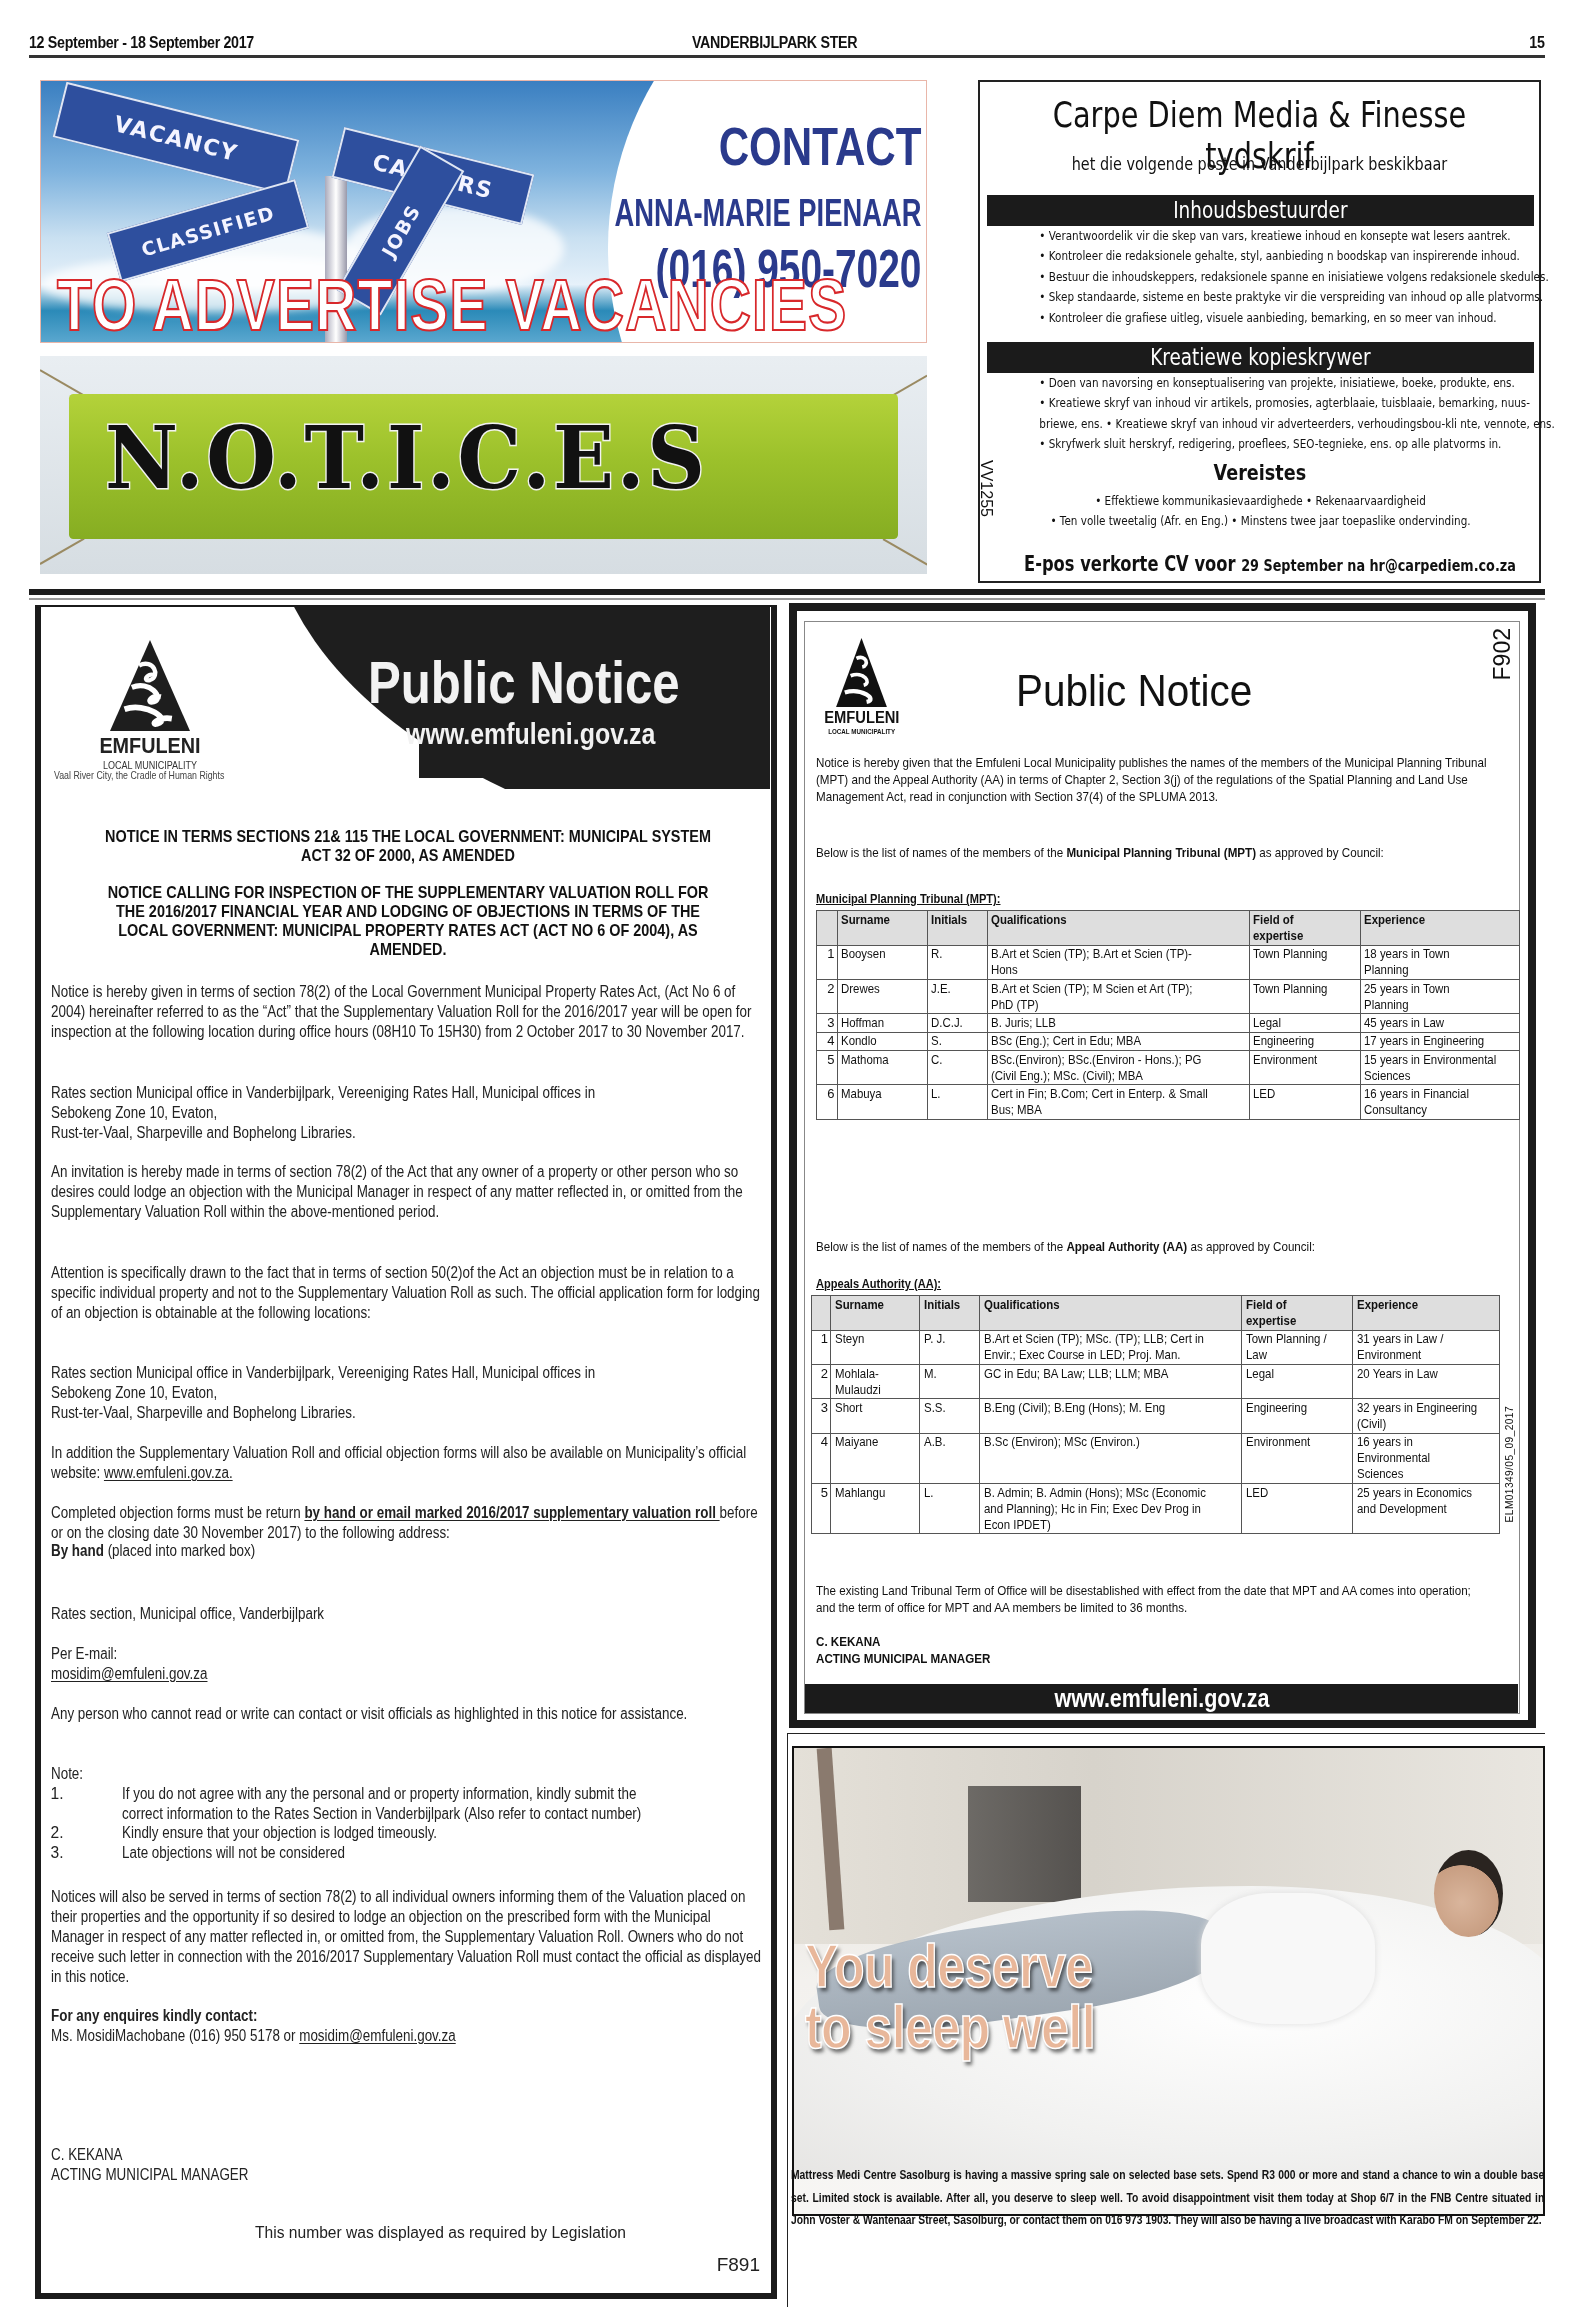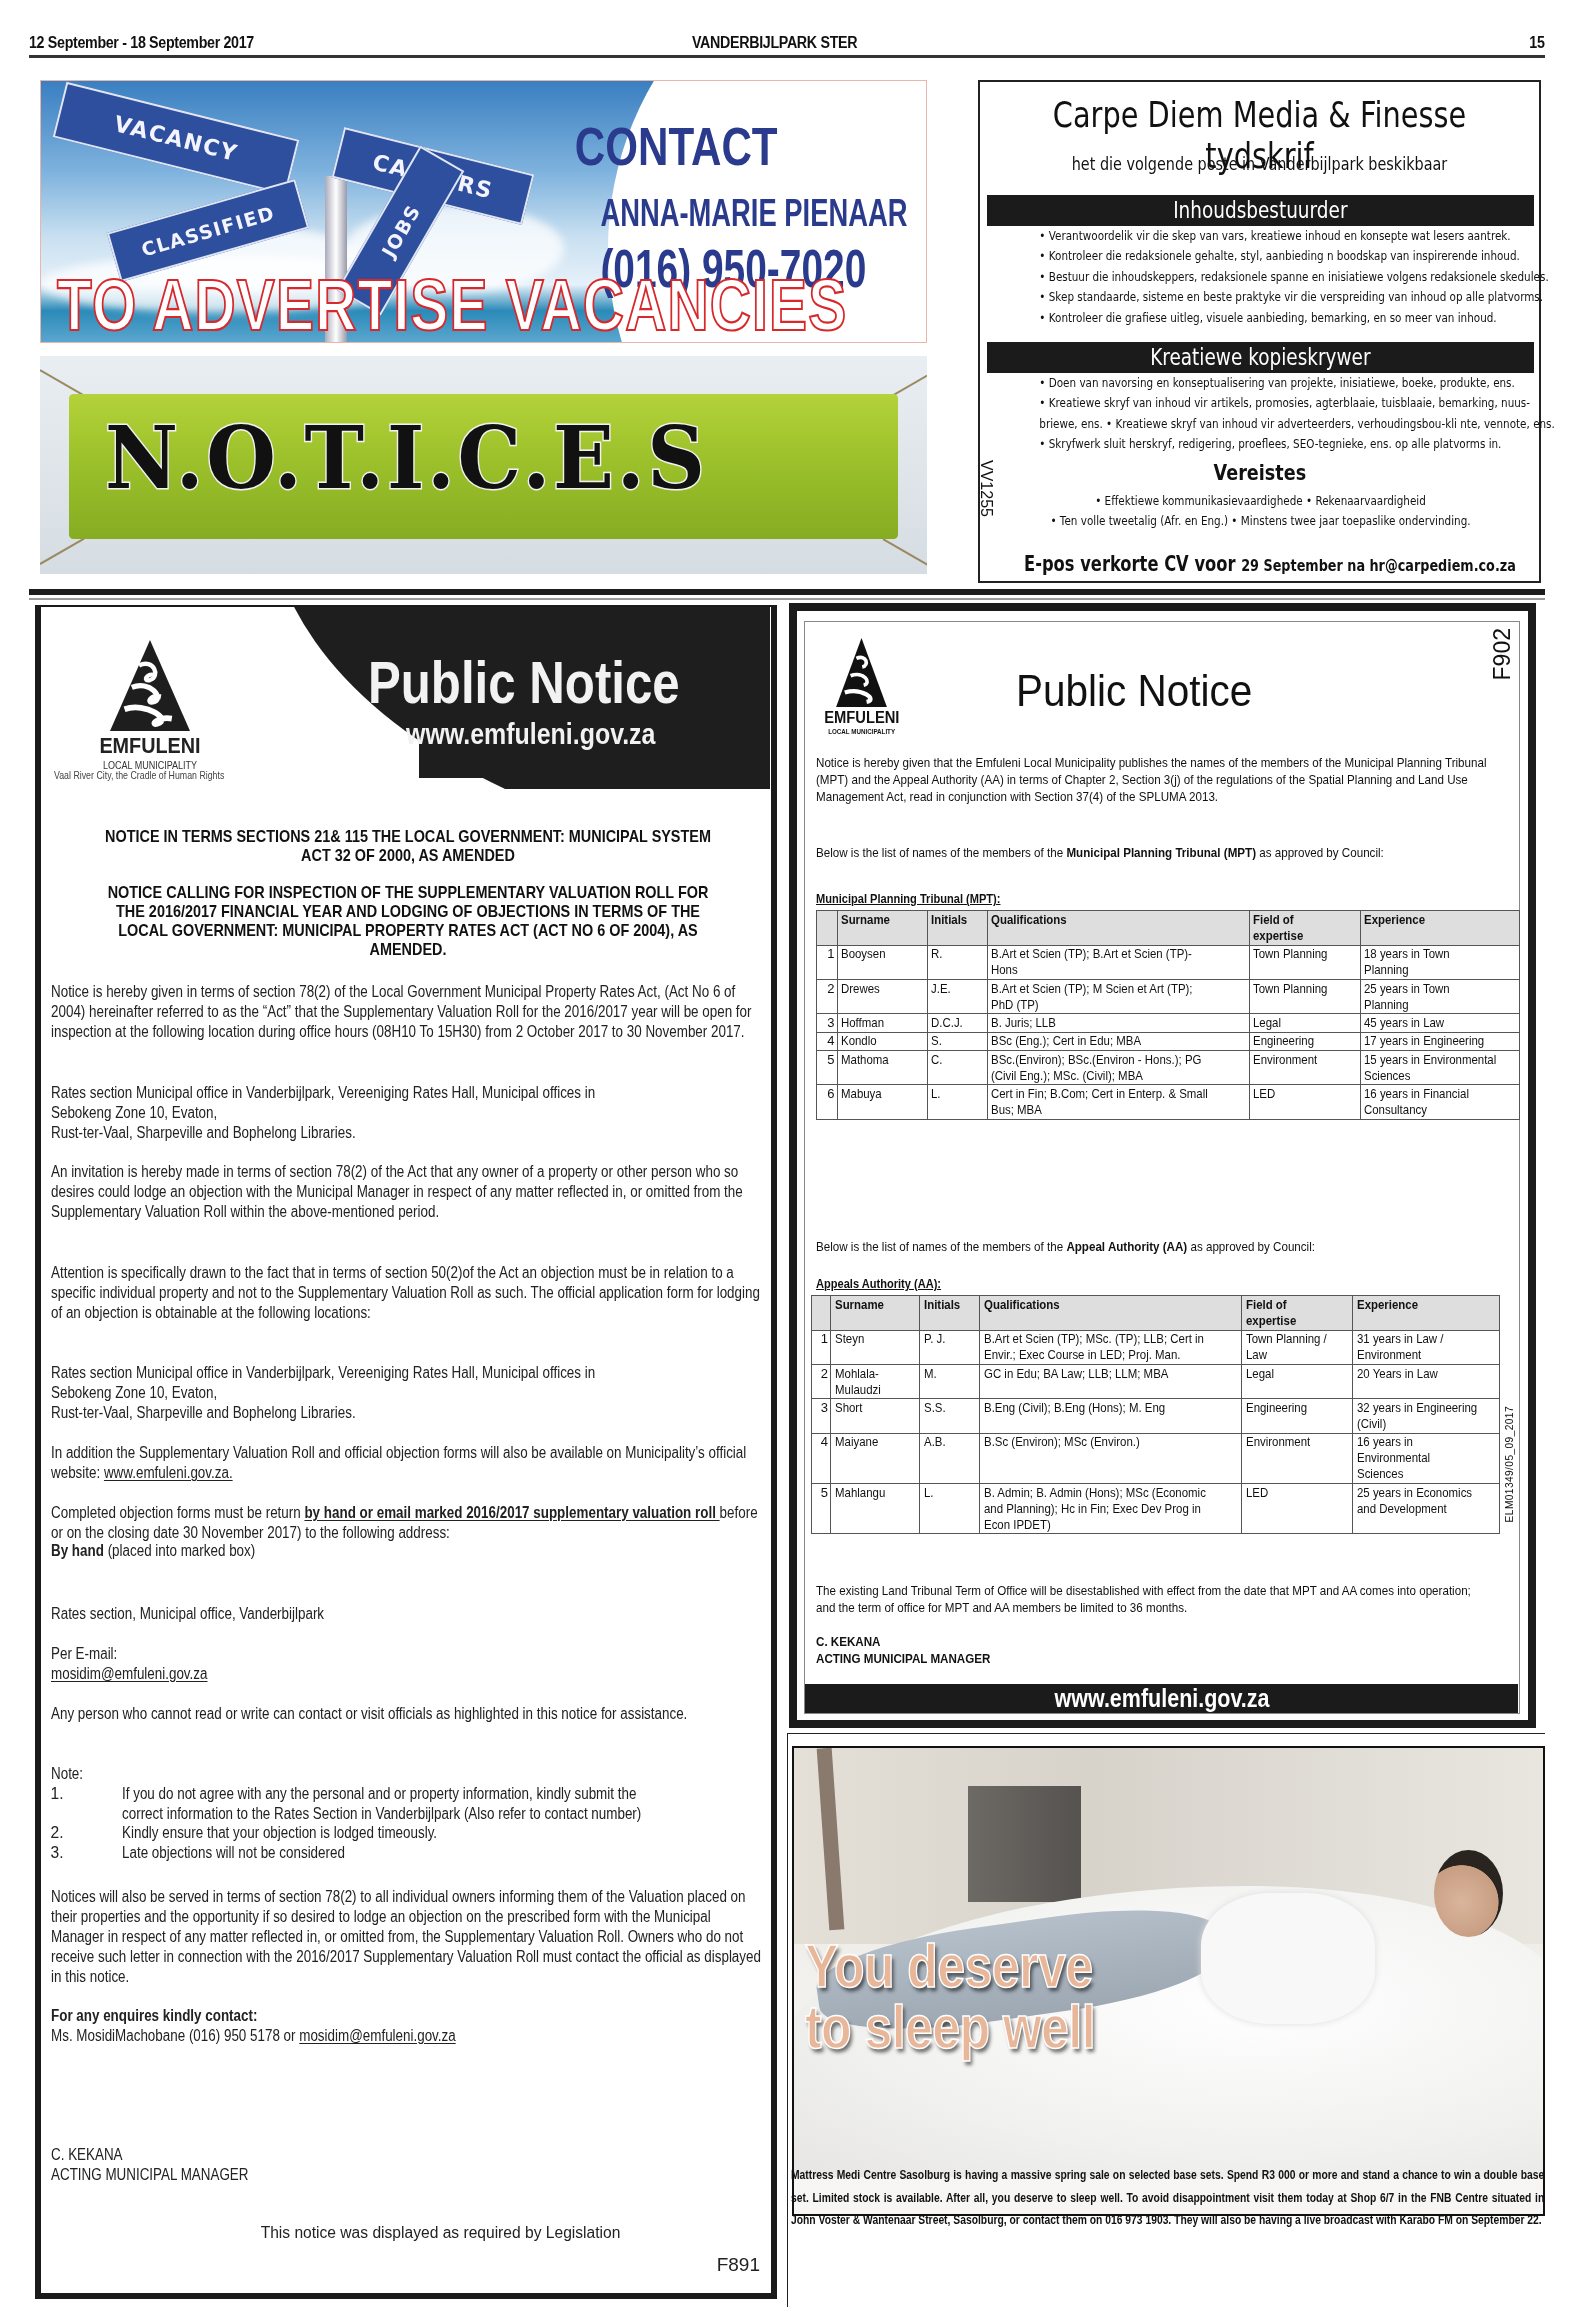--- a/index.html
+++ b/index.html
@@ -14,21 +14,21 @@
   .hdr .paper { left: 663px; }
   .hdr .pg { right: 0; transform-origin: right; }
 
   
   .vac { left: 40px; top: 80px; width: 887px; height: 263px; border: 0.7px solid #e9b6a9; overflow: hidden;
          background: linear-gradient(180deg, #3a7fc1 0%, #7fb3de 35%, #c9e0f1 60%, #e6f1fa 78%, #2b8ab8 88%, #5aa7cf 100%); }
   .vac .cloud { position: absolute; border-radius: 50%; background: rgba(255,255,255,0.75); filter: blur(4.4px); }
   .vac .white-arc { position: absolute; left: 567px; top: -160px; width: 654px; height: 654px; border-radius: 50%; background: #fff; }
   .vac .pole { position: absolute; left: 284px; top: 95px; width: 22px; height: 174px; background: linear-gradient(90deg,#aab 0%,#fff 50%,#99a 100%); }
   .sign { position: absolute; background: #2e4f9e; color: #f4f4ff; border: 2.2px solid #dfe6f3; font-family: "DejaVu Sans", sans-serif; font-weight: bold; display: flex; align-items: center; justify-content: center; letter-spacing: 1.5px; }
-  .vac .contact { position: absolute; right: 19px; top: 33px; font-family: "Liberation Sans", sans-serif; font-weight: bold; color: #2a3a8c; }
+  .vac .contact { position: absolute; right: 5px; top: 33px; font-family: "Liberation Sans", sans-serif; font-weight: bold; color: #2a3a8c; text-align: right; }
   .vac .contact .c1 { font-size: 54px; transform: scaleX(0.78); transform-origin: right; line-height: 65px; }
   .vac .contact .c2 { font-size: 38px; transform: scaleX(0.72); transform-origin: right; line-height: 51px; margin-top: 8.7px; }
   .vac .contact .c3 { font-size: 54px; transform: scaleX(0.72); transform-origin: right; line-height: 58px; }
   .vac .cta { position: absolute; left: 16px; top: 182px; font-family: "Liberation Sans", sans-serif; font-weight: bold; font-size: 73px; color: #ffffff;
               -webkit-text-stroke: 2.2px #d8282b; transform: scaleX(0.78); transform-origin: left; letter-spacing: 1.5px; white-space: nowrap;
               text-shadow: 0 0 0 #d8282b; }
 
   
   .notices { left: 40px; top: 356px; width: 887px; height: 218px; background: linear-gradient(180deg,#e9eef2,#d6dde2); overflow: hidden; }
   .notices .cloth { position: absolute; left: 29px; top: 38px; width: 829px; height: 145px;
@@ -264,21 +264,21 @@
       </div>
   </div>
 
   <div class="body-text" style="top:1280px;"><span class="sq">Notices will also be served in terms of section 78(2) to all individual owners informing them of the Valuation placed on their properties and the opportunity if so desired to lodge an objection on the prescribed form with the Municipal Manager in respect of any matter reflected in, or omitted from, the Supplementary Valuation Roll.  Owners who do not receive such letter in connection with the 2016/2017 Supplementary Valuation Roll must contact the official as displayed in this notice.</span></div>
   <div class="body-text" style="top:1399px;">
     <span class="sq"><b>For any enquires kindly contact:</b><br><span>Ms. MosidiMachobane (016) 950 5178 or </span><u>mosidim@emfuleni.gov.za</u></span>
   </div>
   <div class="body-text" style="top:1538px;">
     <span class="sq"><span>C. KEKANA</span><br><span>ACTING MUNICIPAL MANAGER</span></span>
   </div>
-  <div class="body-text" style="top:1616px;left:145px;width:509px;text-align:center;"><span>This notice was displayed as required by Legislation</span></div>
+  <div class="body-text" style="top:1616px;left:145px;width:509px;text-align:center;"><span>This number was displayed as required by Legislation</span></div>
   <div class="body-text" style="top:1648px;left:654px;width:65px;text-align:right;font-size:19px;"><span>F891</span></div>
 </div>
 
 <div class="abs rn">
   <div class="inner">
     <div class="f902">F902</div>
     <div class="logo">
       <svg width="51" height="69" viewBox="0 0 70 95">
         <polygon points="35,0 70,95 0,95" fill="#111"></polygon>
         <path d="M28,28 C42,22 46,38 36,40" stroke="#fff" stroke-width="5" fill="none"></path>

